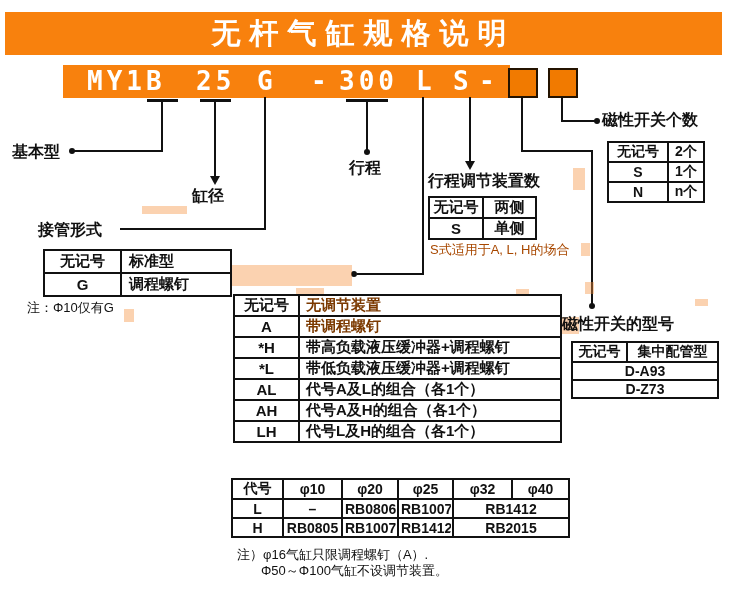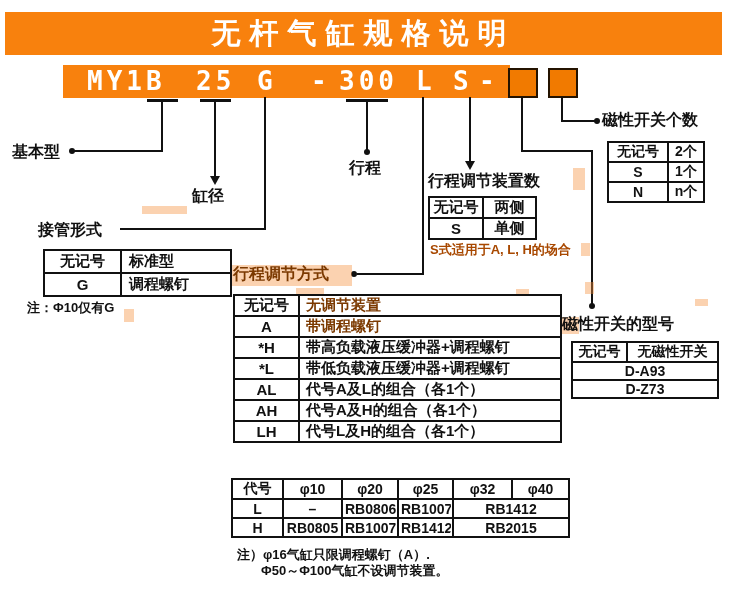--- a/index.html
+++ b/index.html
@@ -16,21 +16,21 @@
     background:#F17A00;}
   
   .ln{position:absolute;background:#111;}
   .dot{position:absolute;width:6px;height:6px;border-radius:50%;background:#111;}
   .arrow-down{position:absolute;width:0;height:0;border-left:5px solid transparent;
     border-right:5px solid transparent;border-top:9px solid #111;}
   
   .lbl{position:absolute;font-size:16px;font-weight:600;white-space:nowrap;}
   .accent-brown{color:#7B3900;}
   .accent-red{color:#A84800;}
-  .small-note{position:absolute;font-size:13px;font-weight:700;white-space:nowrap;}
+  .small-note{position:absolute;font-size:13px;font-weight:400;white-space:nowrap;}
   
   table{position:absolute;border-collapse:collapse;table-layout:fixed;background:#fff;}
   td{border:2px solid #111;text-align:center;font-weight:600;padding:0 2px;
      overflow:hidden;white-space:nowrap;}
   #piping-table{left:43px;top:249px;width:187px;font-size:15px;}
   #piping-table td{height:21px;}
   #piping-table td.val{text-align:left;padding-left:7px;}
   #adjust-count-table{left:428px;top:196px;width:107px;font-size:15px;}
   #adjust-count-table td{height:18px;}
   #switch-count-table{left:607px;top:141px;width:96px;font-size:14px;}
@@ -114,21 +114,20 @@
   <div class="hl" style="left:516px;top:289px;width:13px;height:7px"></div>
   <div class="hl" style="left:695px;top:299px;width:13px;height:7px"></div>
   <div class="hl" style="left:124px;top:309px;width:10px;height:13px"></div>
   <div class="hl" style="left:447px;top:218px;width:30px;height:18px"></div>
   <div class="hl" style="left:142px;top:206px;width:45px;height:8px"></div>
 
   <div class="lbl" style="left:12px;top:142px">基本型</div>
   <div class="lbl" style="left:192px;top:186px">缸径</div>
   <div class="lbl" style="left:349px;top:158px">行程</div>
   <div class="lbl" style="left:38px;top:220px">接管形式</div>
-  <div class="lbl accent-brown" style="left:233px;top:264px">行程调节方式</div>
   <div class="lbl" style="left:428px;top:171px">行程调节装置数</div>
   <div class="lbl" style="left:562px;top:314px">磁性开关的型号</div>
   <div class="lbl" style="left:602px;top:110px">磁性开关个数</div>
 
   <table id="piping-table">
     <colgroup>
         <col style="width:77px">
         <col style="width:110px">
       </colgroup>
     <tbody>
@@ -221,21 +220,21 @@
     </table>
 
   <table id="switch-model-table">
     <colgroup>
         <col style="width:55px">
         <col style="width:91px">
       </colgroup>
     <tbody>
         <tr>
       <td>无记号</td>
-      <td>无磁性开关</td>
+      <td>集中配管型</td>
     </tr>
     <tr>
           <td colspan="2">D-A93</td>
         </tr>
     <tr>
           <td colspan="2">D-Z73</td>
         </tr>
   </tbody>
     </table>
 

